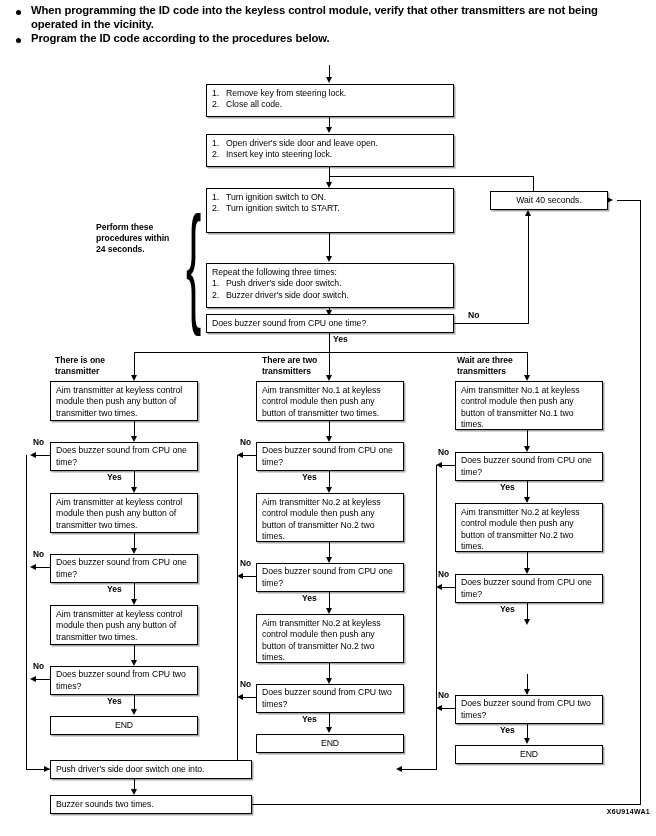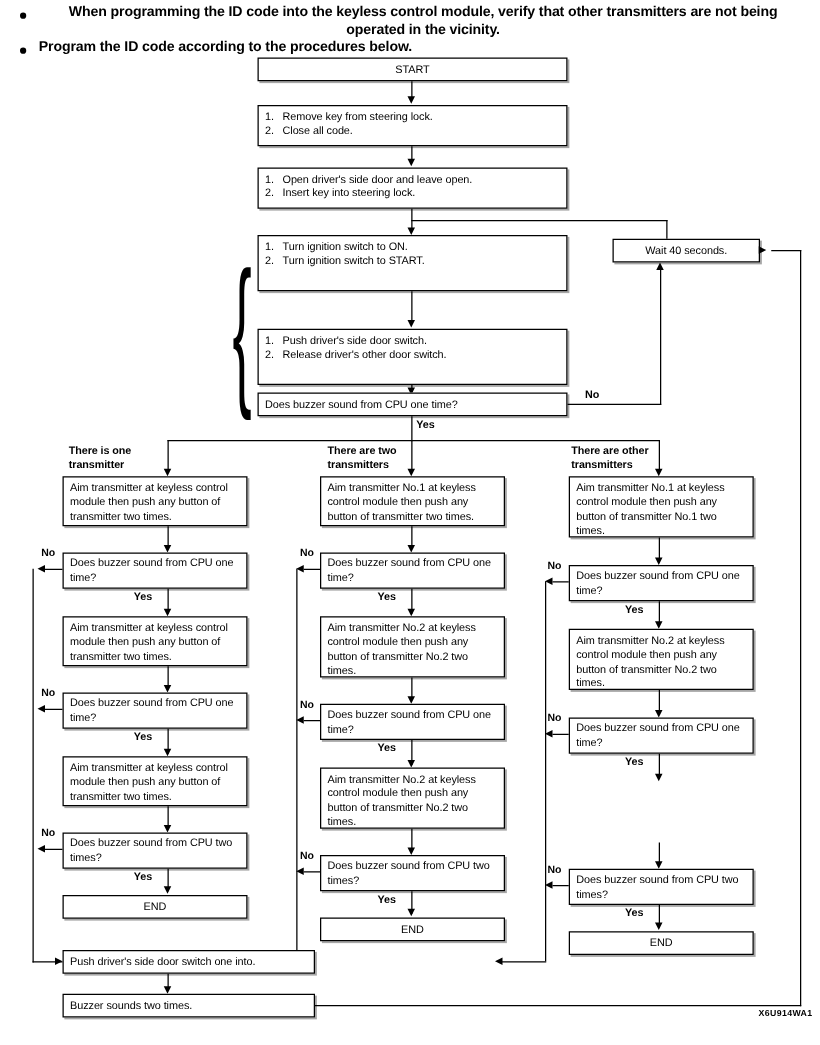--- a/index.html
+++ b/index.html
@@ -9,21 +9,21 @@
   }
   body {
     width: 656px; height: 836px;
     position: relative;
     font-family: "Liberation Sans", sans-serif;
     color: #000;
     overflow: hidden;
   }
 
   
-  #intro { position: absolute; left: 16px; top: 4px; width: 630px; text-align: center; }
+  #intro { position: absolute; left: 16px; top: 4px; width: 630px; }
   .bullet-row { display: flex; align-items: flex-start; margin-bottom: 1px; }
   .bullet-dot {
     width: 5px; height: 5px; border-radius: 50%;
     background: #000; margin-top: 6px; margin-right: 10px; flex: none;
   }
   .bullet-text { font-size: 11.3px; line-height: 13.6px; font-weight: 600; letter-spacing: -0.1px; }
 
   
   #canvas { position: absolute; left: 0; top: 0; width: 656px; height: 836px; }
 
@@ -79,23 +79,20 @@
     <span class="bullet-text">When programming the ID code into the keyless control module, verify that other transmitters are not being operated in the vicinity.</span>
   </div>
   <div class="bullet-row">
     <span class="bullet-dot"></span>
     <span class="bullet-text">Program the ID code according to the procedures below.</span>
   </div>
 </div>
 
 <div id="canvas">
 
-  <div class="box center" style="left:206px; top:46px; width:248px; height:19px;">
-    <span>START</span>
-  </div>
   <div class="vline" style="left:329px; top:65px; height:14px;"></div>
   <div class="ar down" style="left:326px; top:77px;"></div>
 
   <div class="box" style="left:206px; top:84px; width:248px; height:33px;">
     <ol>
       <li><span class="num">1.</span><span>Remove key from steering lock.</span></li>
       <li><span class="num">2.</span><span>Close all code.</span></li>
     </ol>
   </div>
   <div class="vline" style="left:329px; top:117px; height:12px;"></div>
@@ -105,35 +102,39 @@
     <ol>
       <li><span class="num">1.</span><span>Open driver's side door and leave open.</span></li>
       <li><span class="num">2.</span><span>Insert key into steering lock.</span></li>
     </ol>
   </div>
   <div class="vline" style="left:329px; top:167px; height:17px;"></div>
 
   <div class="hline" style="left:329px; top:176px; width:205px;"></div>
   <div class="ar down" style="left:326px; top:182px;"></div>
 
+  <div class="lbl" style="left:96px; top:222px; width:96px;">Perform these
+procedures within
+24 seconds.</div>
   <div class="brace" style="left:186px; top:198px; transform:scaleY(2.85); transform-origin: left top;">{</div>
 
   <div class="box" style="left:206px; top:188px; width:248px; height:45px;">
     <ol>
       <li><span class="num">1.</span><span>Turn ignition switch to ON.</span></li>
       <li><span class="num">2.</span><span>Turn ignition switch to START.</span></li>
     </ol>
   </div>
   <div class="vline" style="left:329px; top:233px; height:26px;"></div>
   <div class="ar down" style="left:326px; top:256px;"></div>
 
   <div class="box" style="left:206px; top:263px; width:248px; height:45px;">
+    <div>Repeat the following three times:</div>
     <ol>
       <li><span class="num">1.</span><span>Push driver's side door switch.</span></li>
-      <li><span class="num">2.</span><span>Release driver's other door switch.</span></li>
+      <li><span class="num">2.</span><span>Buzzer driver's side door switch.</span></li>
     </ol>
   </div>
   <div class="vline" style="left:329px; top:308px; height:6px;"></div>
   <div class="ar down" style="left:326px; top:310px;"></div>
 
   <div class="box lead" style="left:206px; top:314px; width:248px; height:19px;">
     <span>Does buzzer sound from CPU one time?</span>
   </div>
 
   <div class="hline" style="left:454px; top:323px; width:75px;"></div>
@@ -277,21 +278,21 @@
   <div class="vline" style="left:329px; top:713px; height:18px;"></div>
   <div class="ar down" style="left:326px; top:727px;"></div>
 
   <div class="box center" style="left:256px; top:734px; width:148px; height:19px;">
     <span>END</span>
   </div>
 
   <div class="vline" style="left:237px; top:455px; height:314px;"></div>
   <div class="hline" style="left:196px; top:769px; width:42px;"></div>
 
-  <div class="lbl" style="left:457px; top:355px; width:100px;">There are other
+  <div class="lbl" style="left:457px; top:355px; width:100px;">Wait are three
 transmitters</div>
 
   <div class="box" style="left:455px; top:381px; width:148px; height:49px;">
     <span>Aim transmitter No.1 at keyless control module then push any button of transmitter No.1 two times.</span>
   </div>
   <div class="vline" style="left:527px; top:430px; height:20px;"></div>
   <div class="ar down" style="left:524px; top:446px;"></div>
 
   <div class="box lead" style="left:455px; top:452px; width:148px; height:29px;">
     <span>Does buzzer sound from CPU one time?</span>

